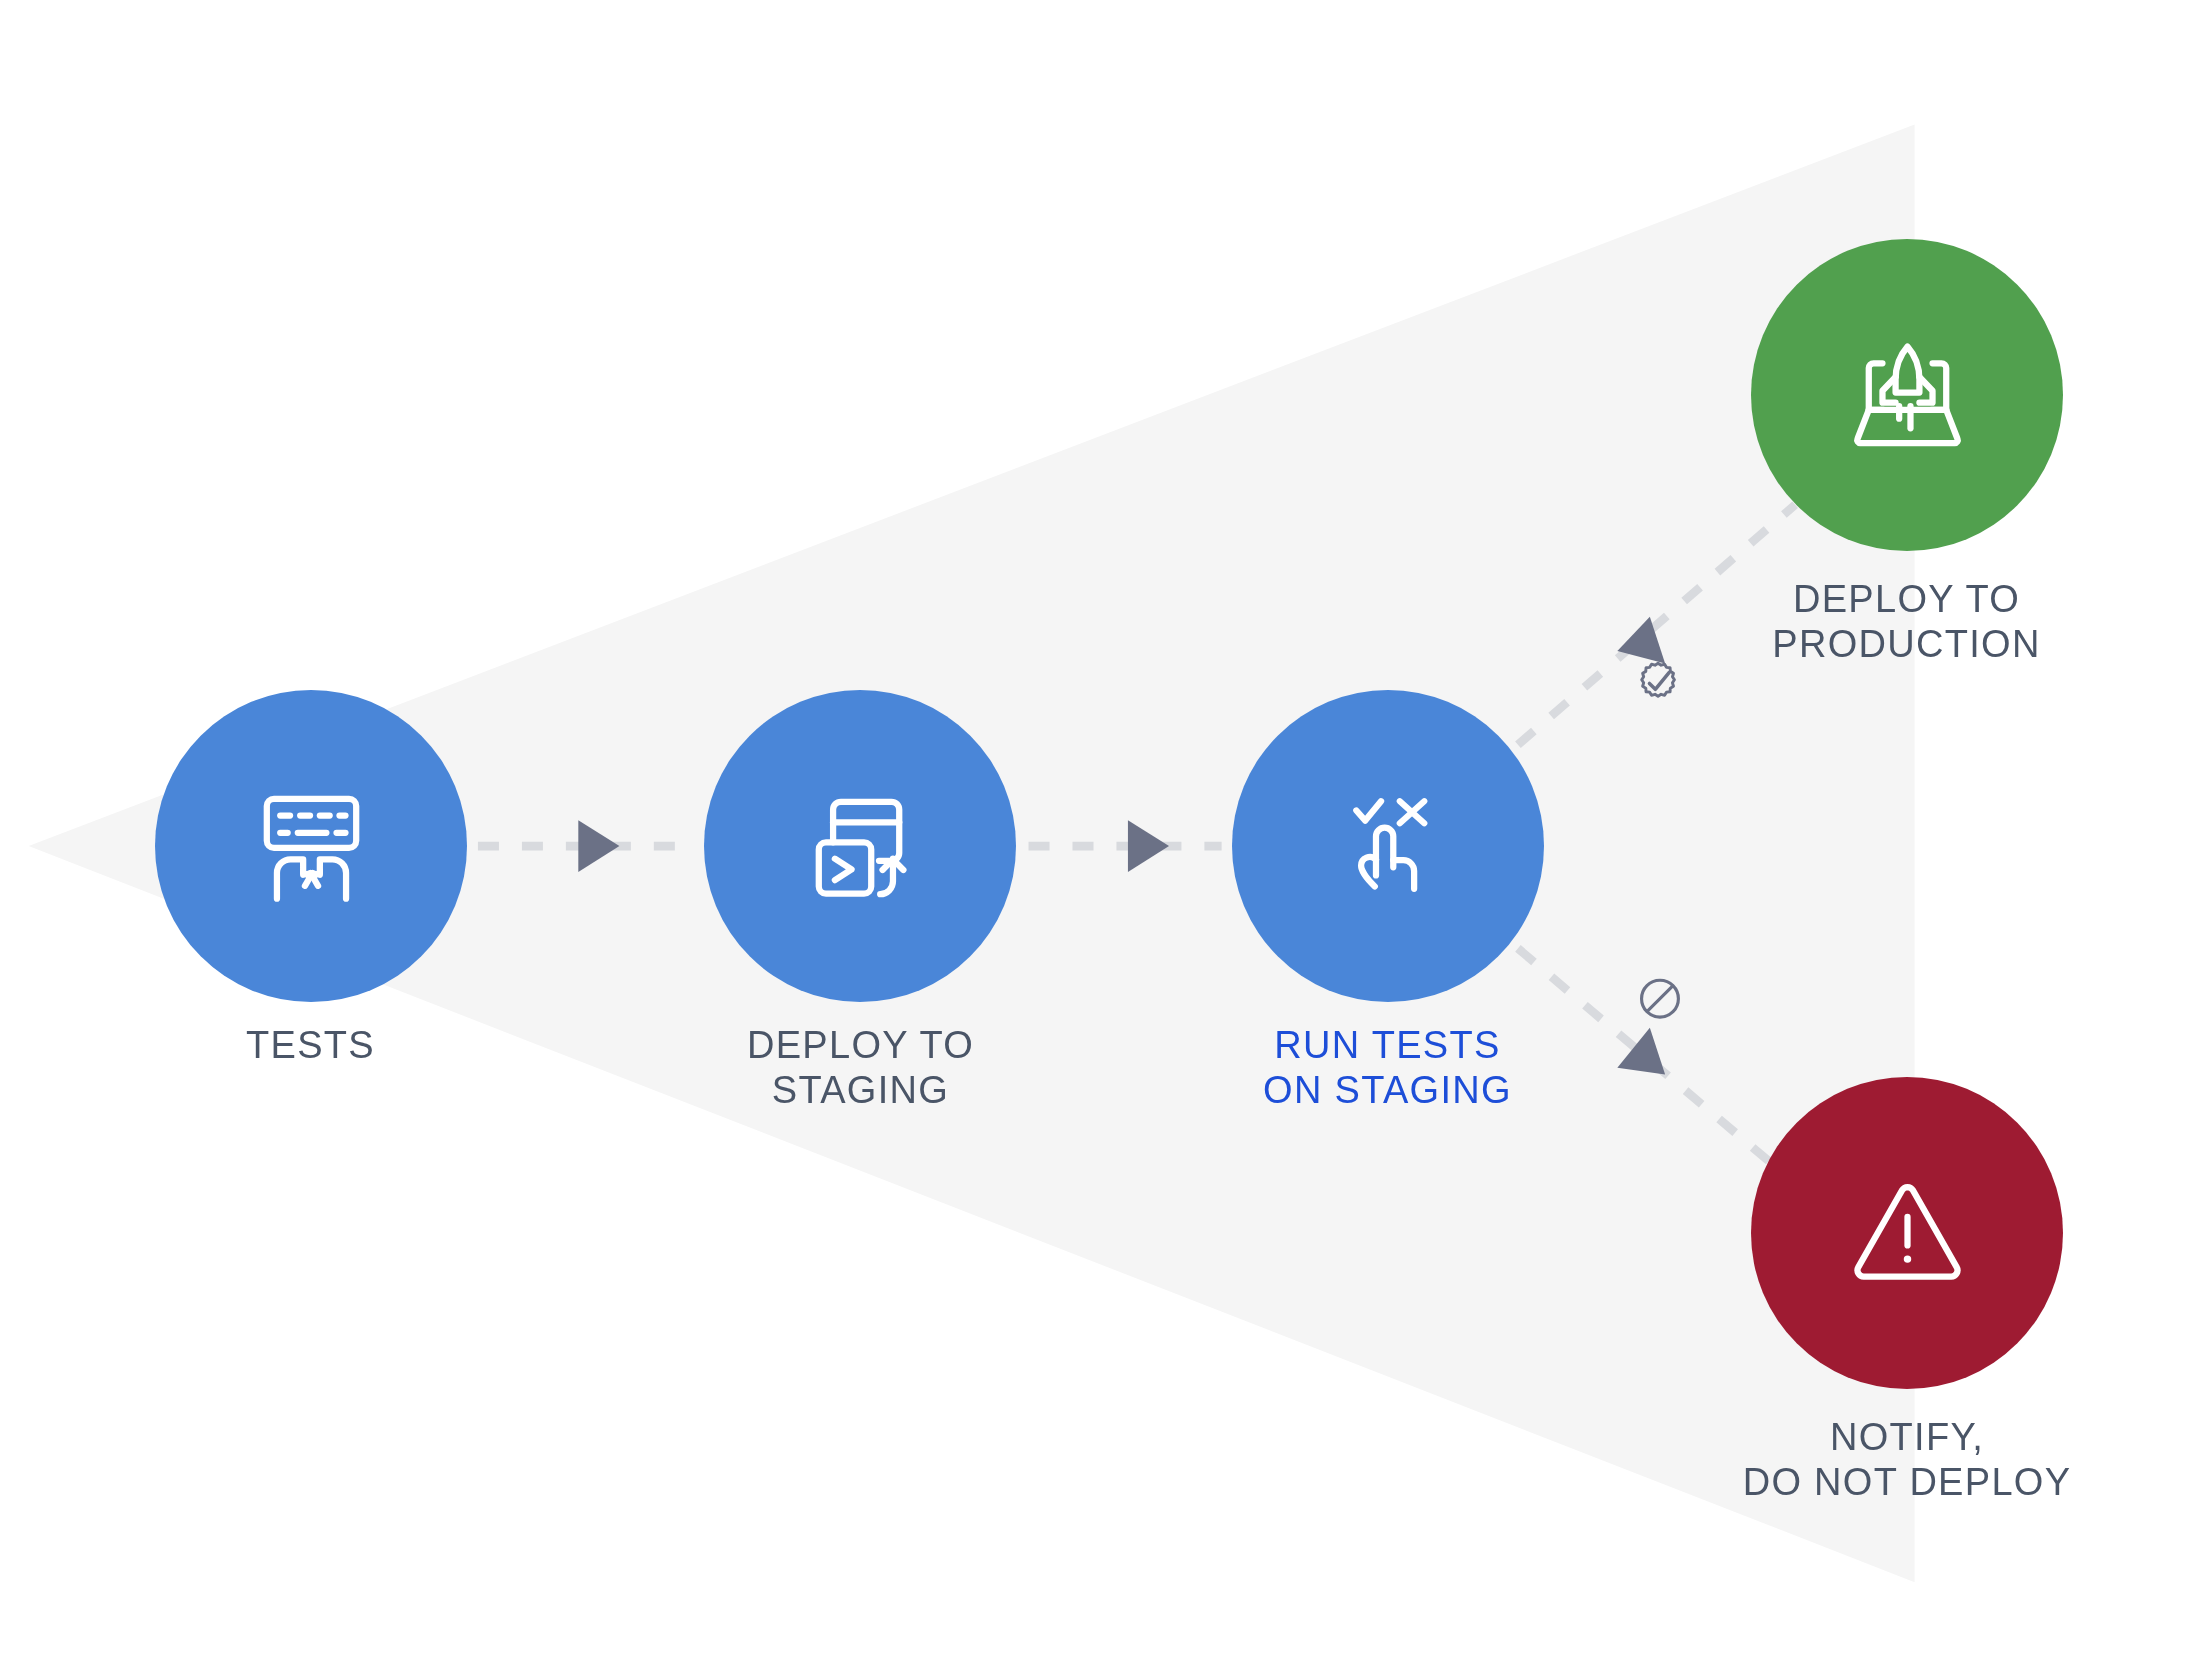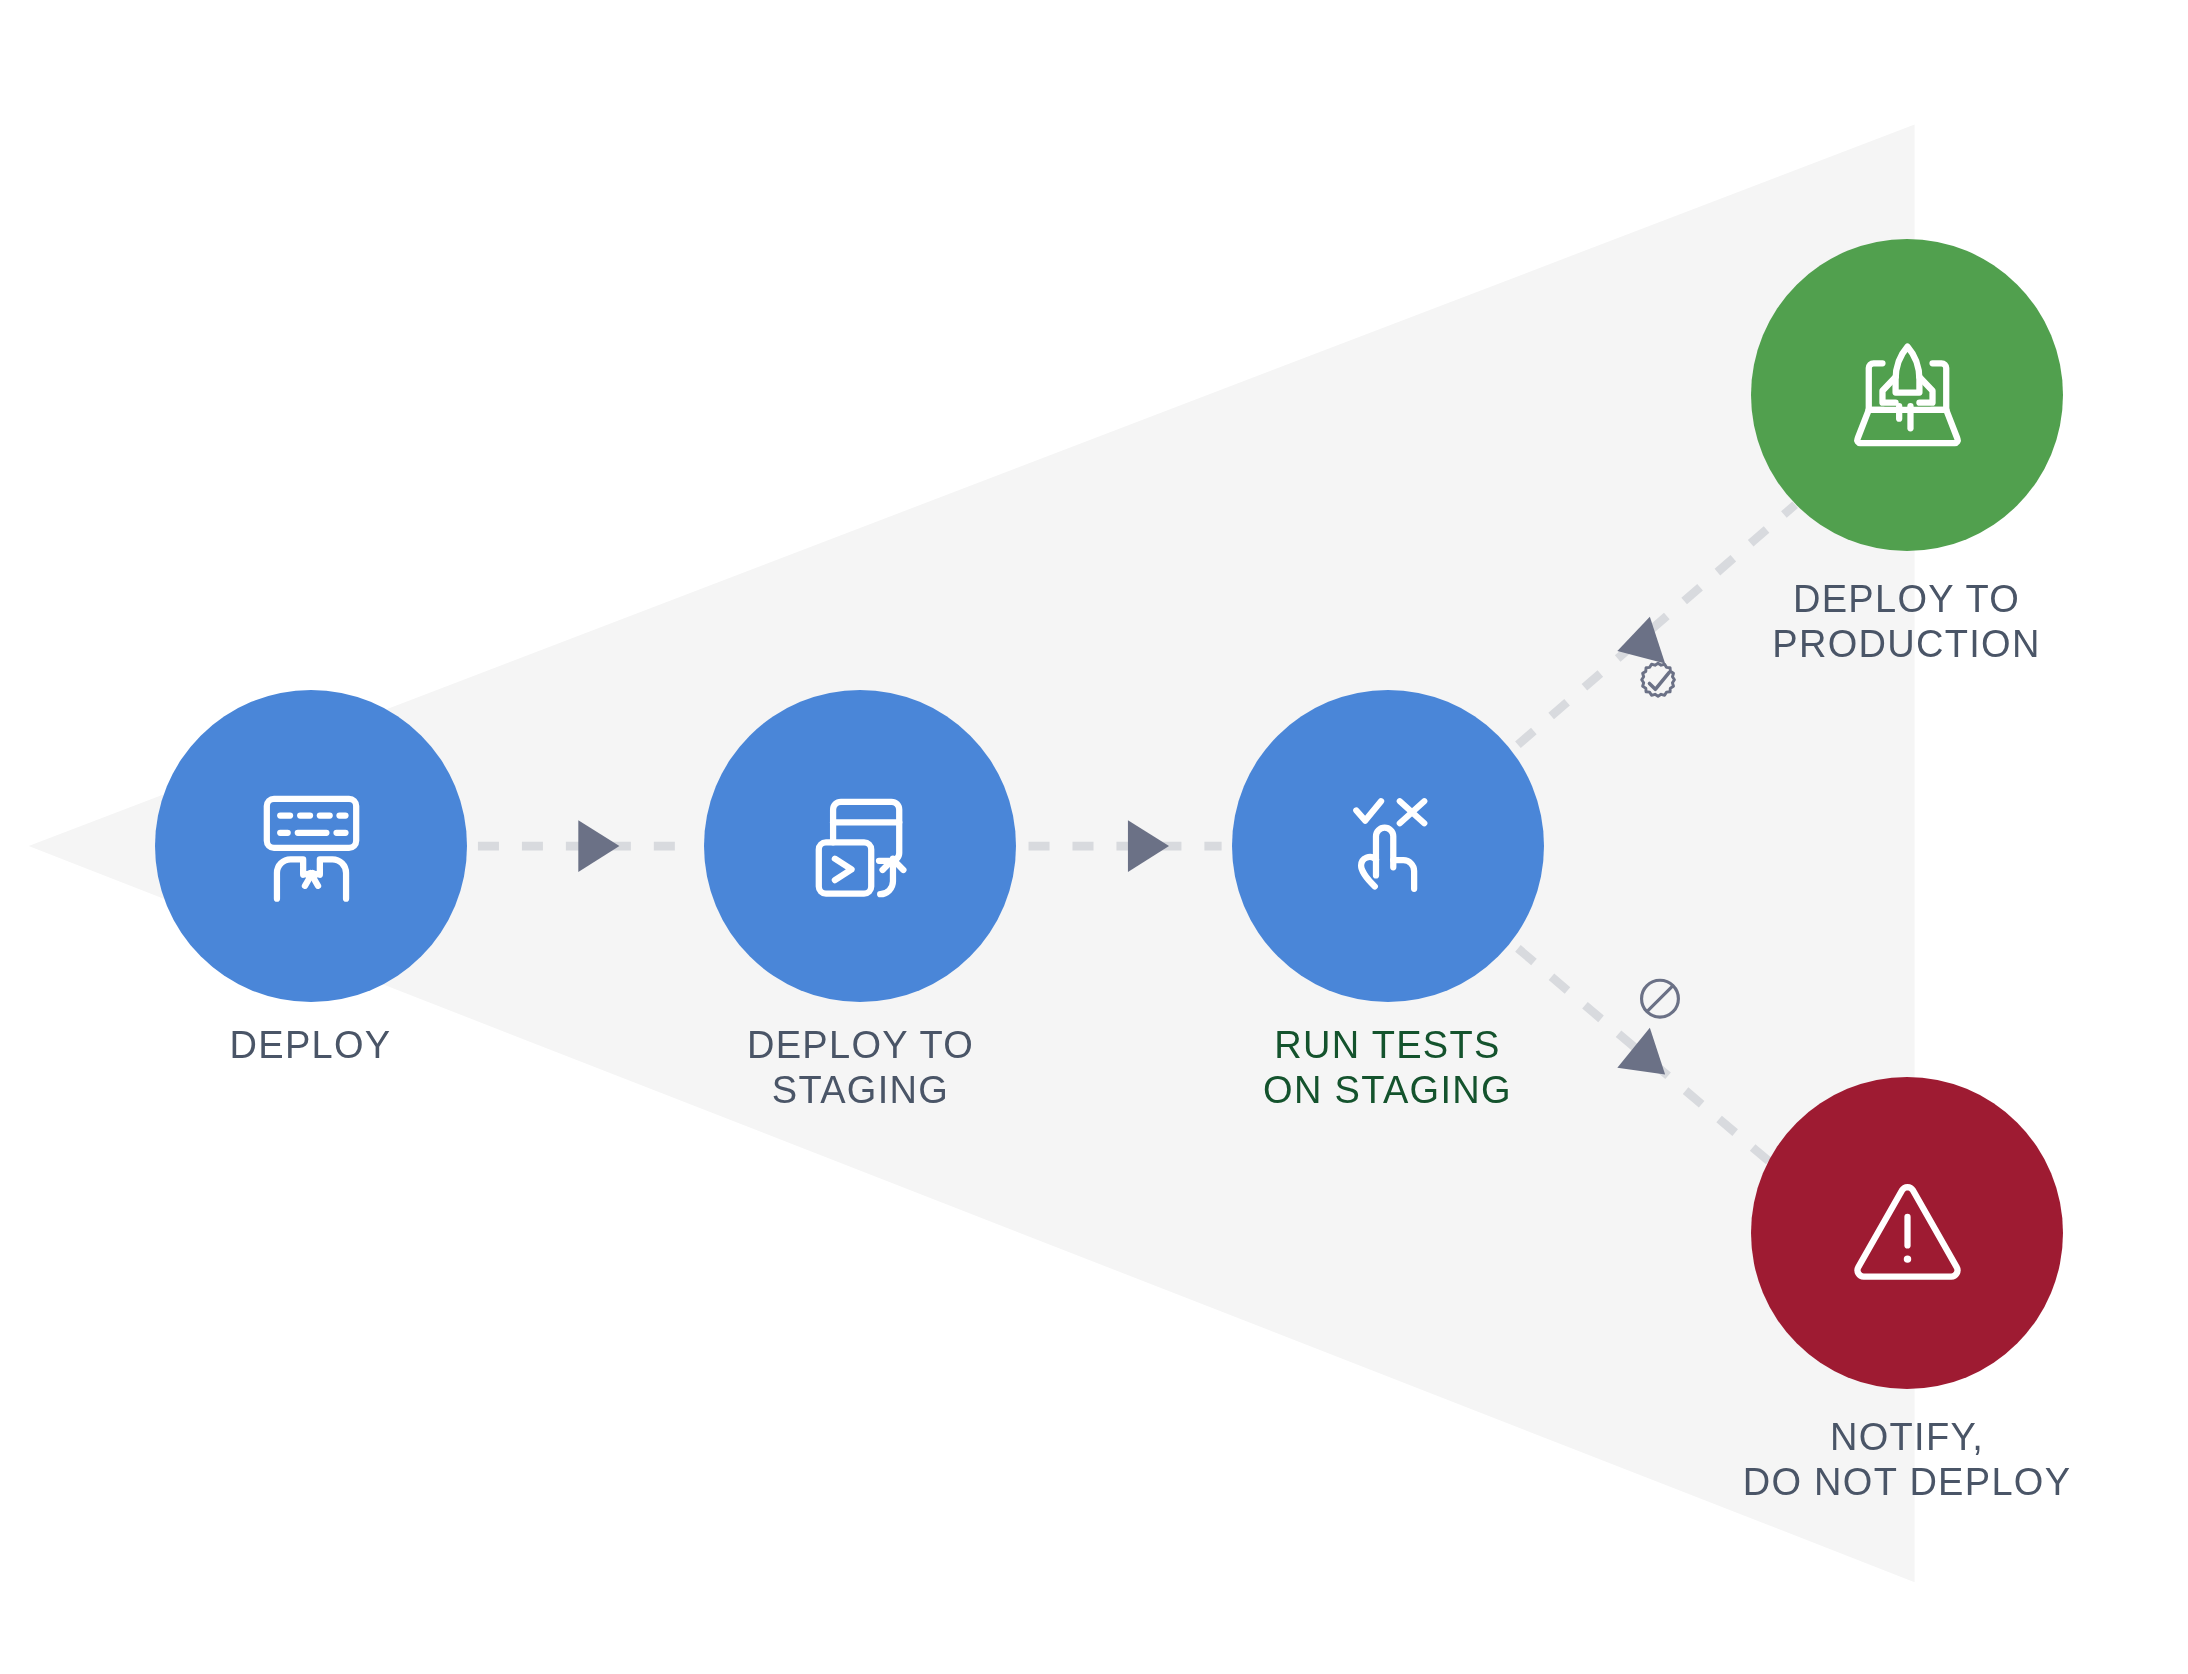--- a/index.html
+++ b/index.html
@@ -112,21 +112,21 @@
           <line x1="26.8" y1="13.6" x2="30.1" y2="13.6"></line>
           <line x1="33.4" y1="13.6" x2="35.4" y2="13.6"></line>
           <line x1="13.5" y1="19.4" x2="16.0" y2="19.4"></line>
           <line x1="19.4" y1="19.4" x2="29.0" y2="19.4"></line>
           <line x1="32.4" y1="19.4" x2="35.4" y2="19.4"></line>
           <path d="M12.4 41.5 v-8.6 a4.6 4.6 0 0 1 4.6 -4.6 h4.2 v5.2 l3.1 -0.6 -2.5 4.3"></path>
           <path d="M35.6 41.5 v-8.6 a4.6 4.6 0 0 0 -4.6 -4.6 h-4.2 v5.2 l-3.1 -0.6 2.5 4.3"></path>
         </svg>
       </span>
     </div>
-    <div class="node-label" style="left: 110px; top: 1023px; width: 401px; color: rgb(74, 85, 103);">DEPLOY</div>
+    <div class="node-label" style="left: 110px; top: 1023px; width: 401px; color: rgb(74, 85, 103);">TESTS</div>
   </div>
 
   <div class="node">
     <div class="node-circle" style="left:704px; top:690px; width:312px; height:312px; background:#4a86d8;">
       <span>
         <svg width="143" height="143" viewBox="0 0 48 48" fill="none" stroke="#ffffff" stroke-width="2.1" stroke-linecap="round" stroke-linejoin="round">
           <path d="M14.8 22.6 V11.6 a2.6 2.6 0 0 1 2.6 -2.6 h17.0 a2.6 2.6 0 0 1 2.6 2.6 v14.6 a2.6 2.6 0 0 1 -2.6 2.6 h-4.2"></path>
           <line x1="14.8" y1="15.9" x2="37.0" y2="15.9"></line>
           <rect x="10.0" y="22.6" width="17.6" height="17.2" rx="2.4"></rect>
           <path d="M15.4 28.1 l5.6 3.6 -5.6 3.6"></path>
@@ -145,21 +145,21 @@
         <svg width="143" height="143" viewBox="0 0 48 48" fill="none" stroke="#ffffff" stroke-width="2.1" stroke-linecap="round" stroke-linejoin="round">
           <path d="M13.2 11.9 l3.0 3.4 5.3 -6.5"></path>
           <line x1="27.8" y1="8.8" x2="36.0" y2="16.2"></line>
           <line x1="36.0" y1="8.8" x2="27.8" y2="16.2"></line>
           <path d="M25.6 31.0 V20.6 a2.9 2.9 0 0 0 -5.8 0 V33.7"></path>
           <path d="M19.8 28.4 a2.9 2.9 0 0 0 -5.0 2.0 c0 2.0 2.7 5.2 4.6 7.0"></path>
           <path d="M25.6 28.6 h3.4 a3.6 3.6 0 0 1 3.6 3.6 v6.0"></path>
         </svg>
       </span>
     </div>
-    <div class="node-label" style="left: 1139px; top: 1023px; width: 497px; color: #14532d;">RUN TESTS
+    <div class="node-label" style="left: 1139px; top: 1023px; width: 497px; color: #1d4ed8;">RUN TESTS
 ON STAGING</div>
   </div>
 
   <div class="node">
     <div class="node-circle" style="left:1751px; top:239px; width:312px; height:312px; background:#51a04e;">
       <span>
         <svg width="143" height="143" viewBox="0 0 48 48" fill="none" stroke="#ffffff" stroke-width="2.1" stroke-linecap="round" stroke-linejoin="round">
           <path d="M24 7.6 c2.8 3.2 4.0 7.0 4.0 11.0 v4.4 h-8.0 v-4.4 c0 -4.0 1.2 -7.8 4.0 -11.0 Z"></path>
           <path d="M20.0 17.8 l-4.4 4.6 v4.0 h4.4"></path>
           <path d="M28.0 17.8 l4.4 4.6 v4.0 h-4.4"></path>

